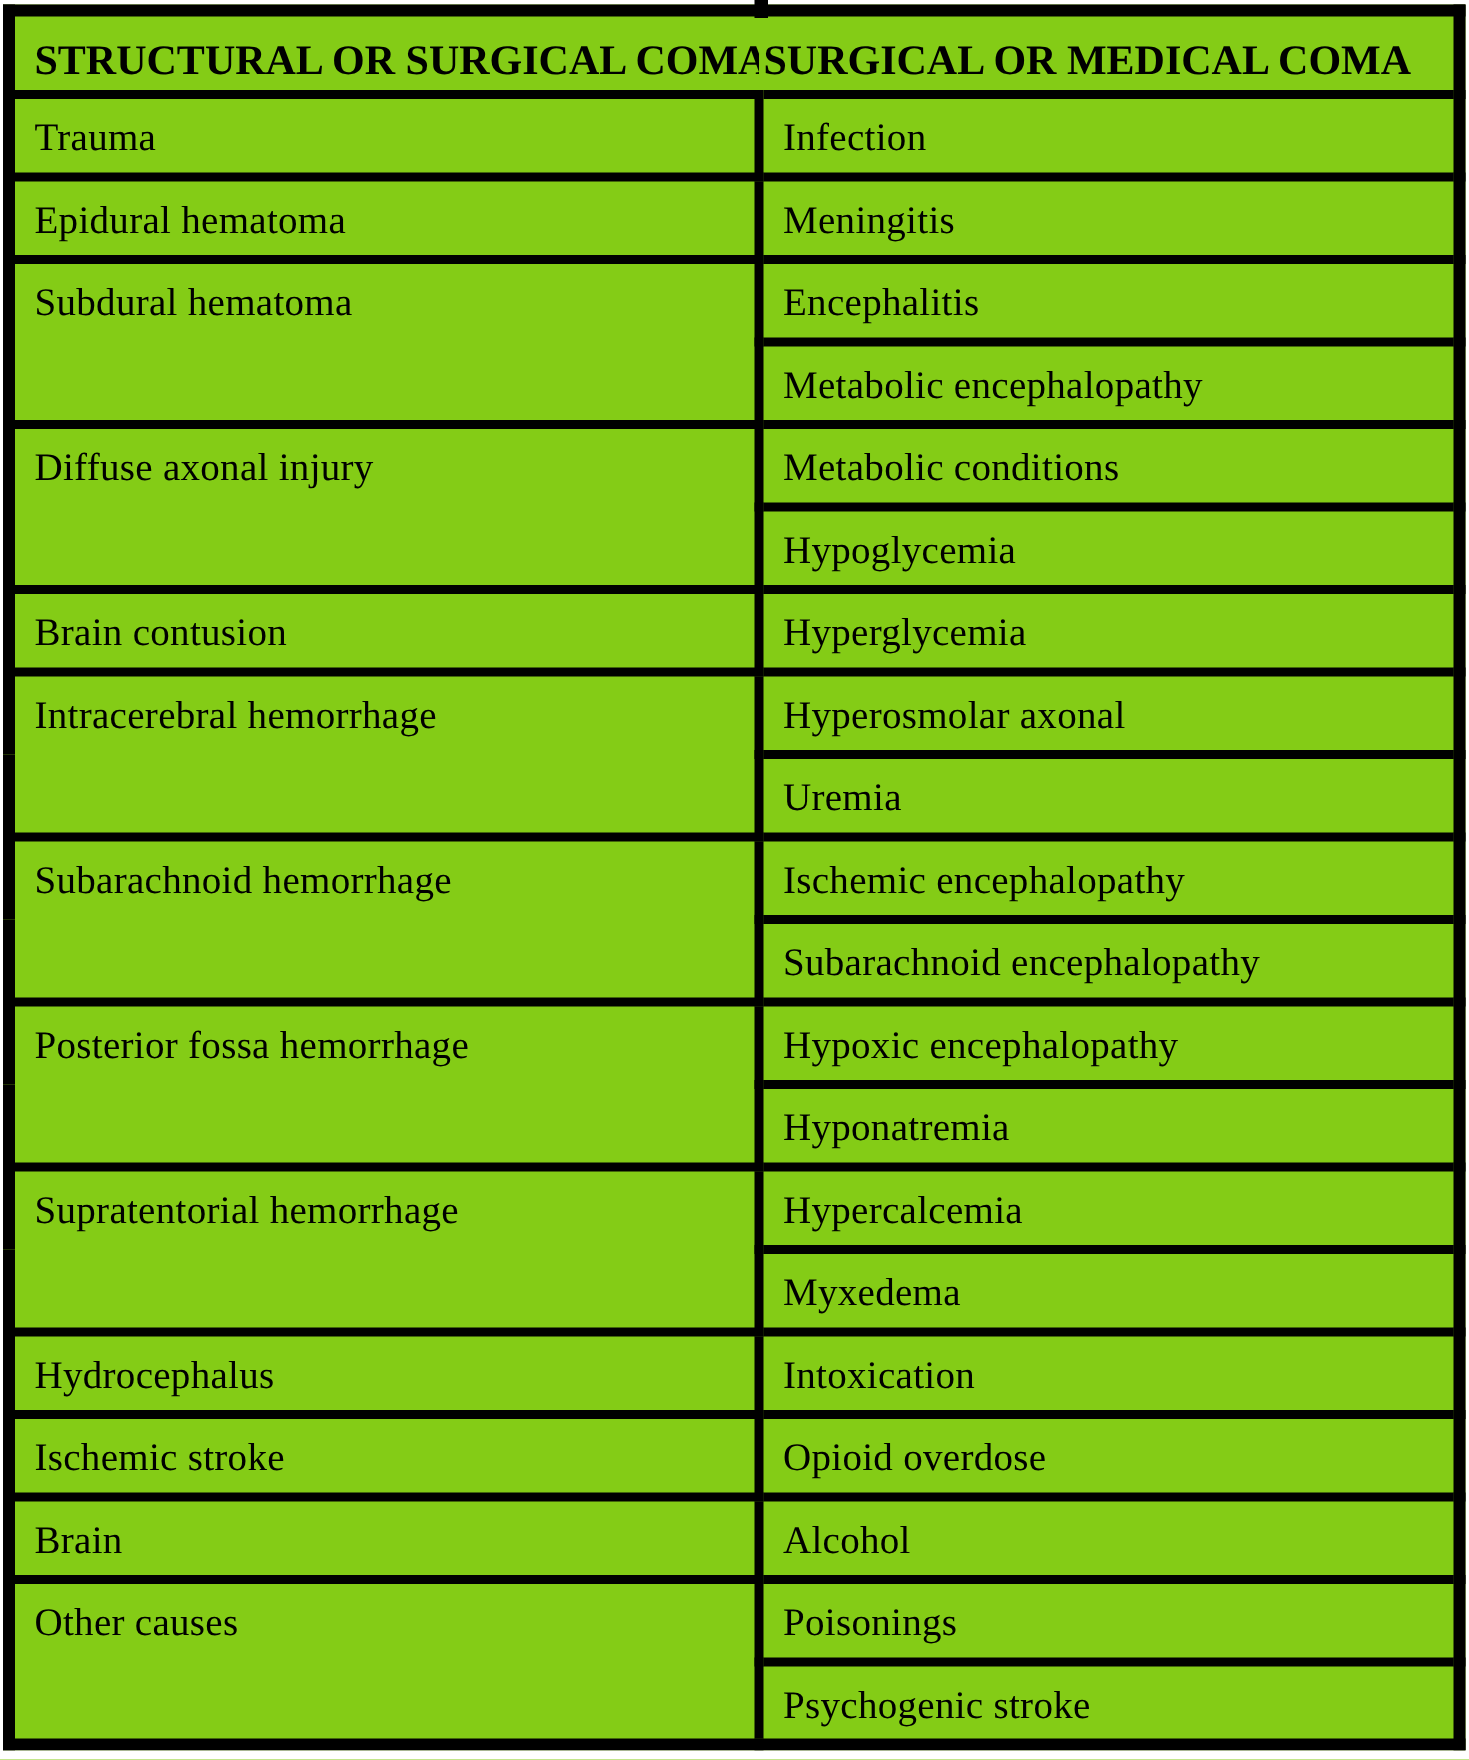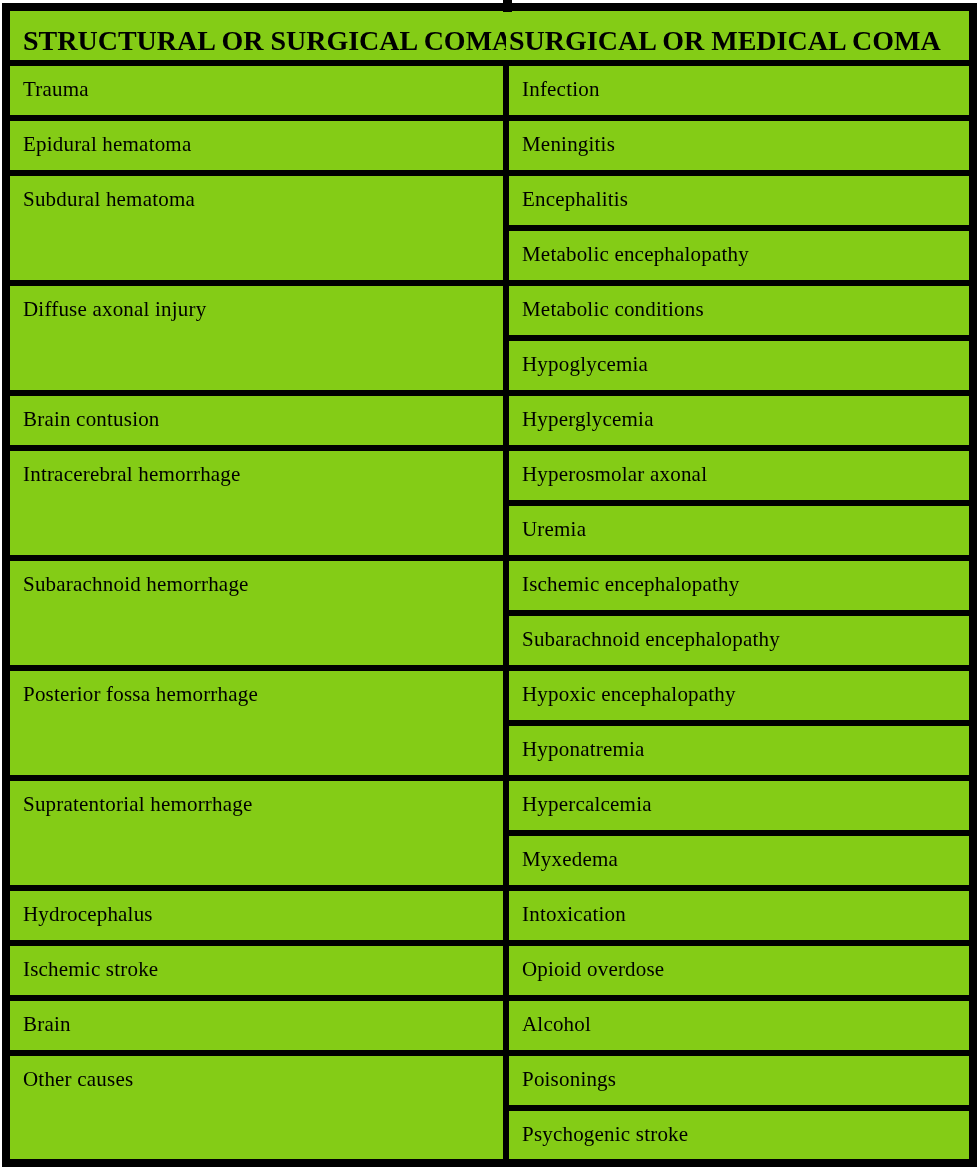--- a/index.html
+++ b/index.html
@@ -21,21 +21,21 @@
     width: 975px;
     border: 8px solid #000000;
     background: #84cc16;
   }
   .coma-table col.c-structural { width: 500px; }
   .coma-table th,
   .coma-table td {
     border: 6px solid #000000;
     vertical-align: top;
     padding: 10px 6px 0 13px;
-    font-size: 21px;
+    font-size: 26px;
     line-height: 1.25;
     letter-spacing: 0.2px;
     overflow: hidden;
     white-space: nowrap;
   }
   .coma-table tr { height: 55px; }
   .coma-table tr.hdr-row { height: 56px; }
   .coma-table th {
     font-weight: bold;
     font-size: 28px;

